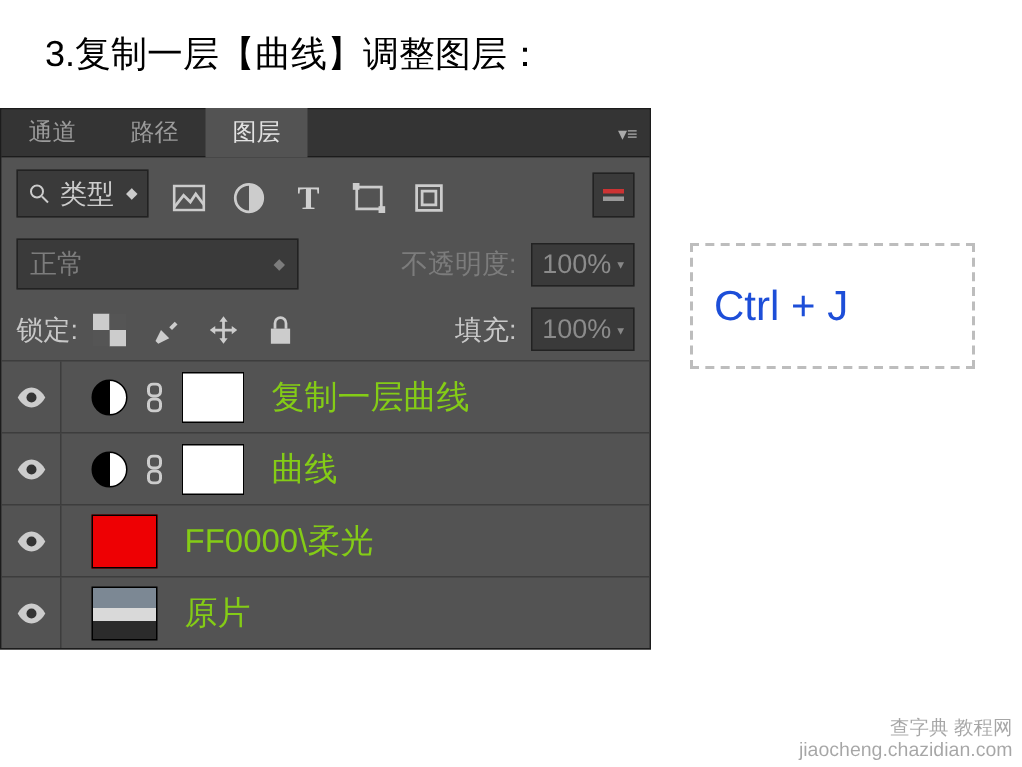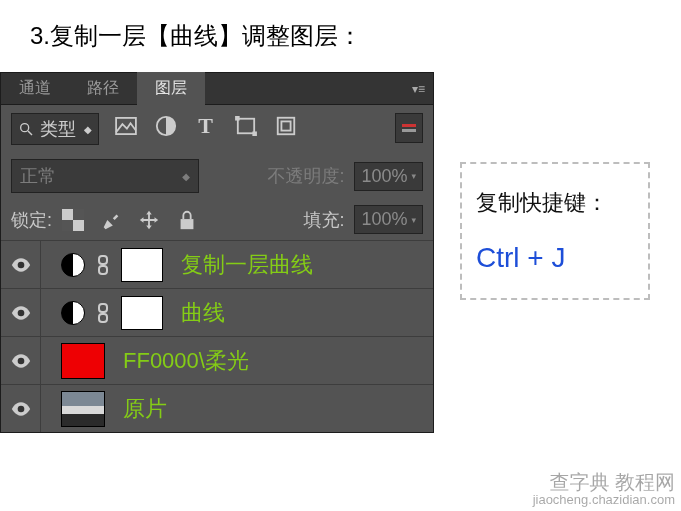--- a/index.html
+++ b/index.html
@@ -48,21 +48,21 @@
       padding: 0 8px;
       color: #aaa;
       font-size: 12px;
     }
     .panel-body {
       background: #535353;
     }
     
     .filter-row {
       display: flex;
-      align-items: flex-start;
+      align-items: flex-end;
       padding: 8px 10px;
       gap: 14px;
     }
     .filter-select {
       display: flex;
       align-items: center;
       background: #3a3a3a;
       border: 1px solid #222;
       padding: 3px 6px;
       gap: 6px;
@@ -159,21 +159,21 @@
     .side-note .t { font-size: 22px; color: #111; margin-bottom: 24px; }
     .side-note .k { font-size: 28px; color: #1d4ed8; }
     .watermark {
       position: absolute;
       right: 6px; bottom: 4px;
       text-align: right;
       color: rgba(0,0,0,0.35);
       font-size: 13px;
       line-height: 1.1;
     }
-    .watermark .l1 { font-size: 20px; text-align: right; }
+    .watermark .l1 { font-size: 13px; text-align: right; }
   </style>
 </head>
 <body>
 
 <div class="instruction">3.复制一层【曲线】调整图层：</div>
 
 <div class="panel-wrap">
   <div class="ps-panel">
 
     <div class="tabs">
@@ -330,21 +330,20 @@
           <div class="layer-content">
             <div class="photo-thumb"></div>
             <span class="layer-name">原片</span>
           </div>
         </div>
       </div>
     </div>
   </div>
 
   <div class="side-note">
-    <div class="t">复制快捷键：</div>
     <div class="k">Ctrl + J</div>
   </div>
 </div>
 
 <div class="watermark">
   <div class="l1">查字典 教程网</div>
   <div>jiaocheng.chazidian.com</div>
 </div>
 
 </body></html>

